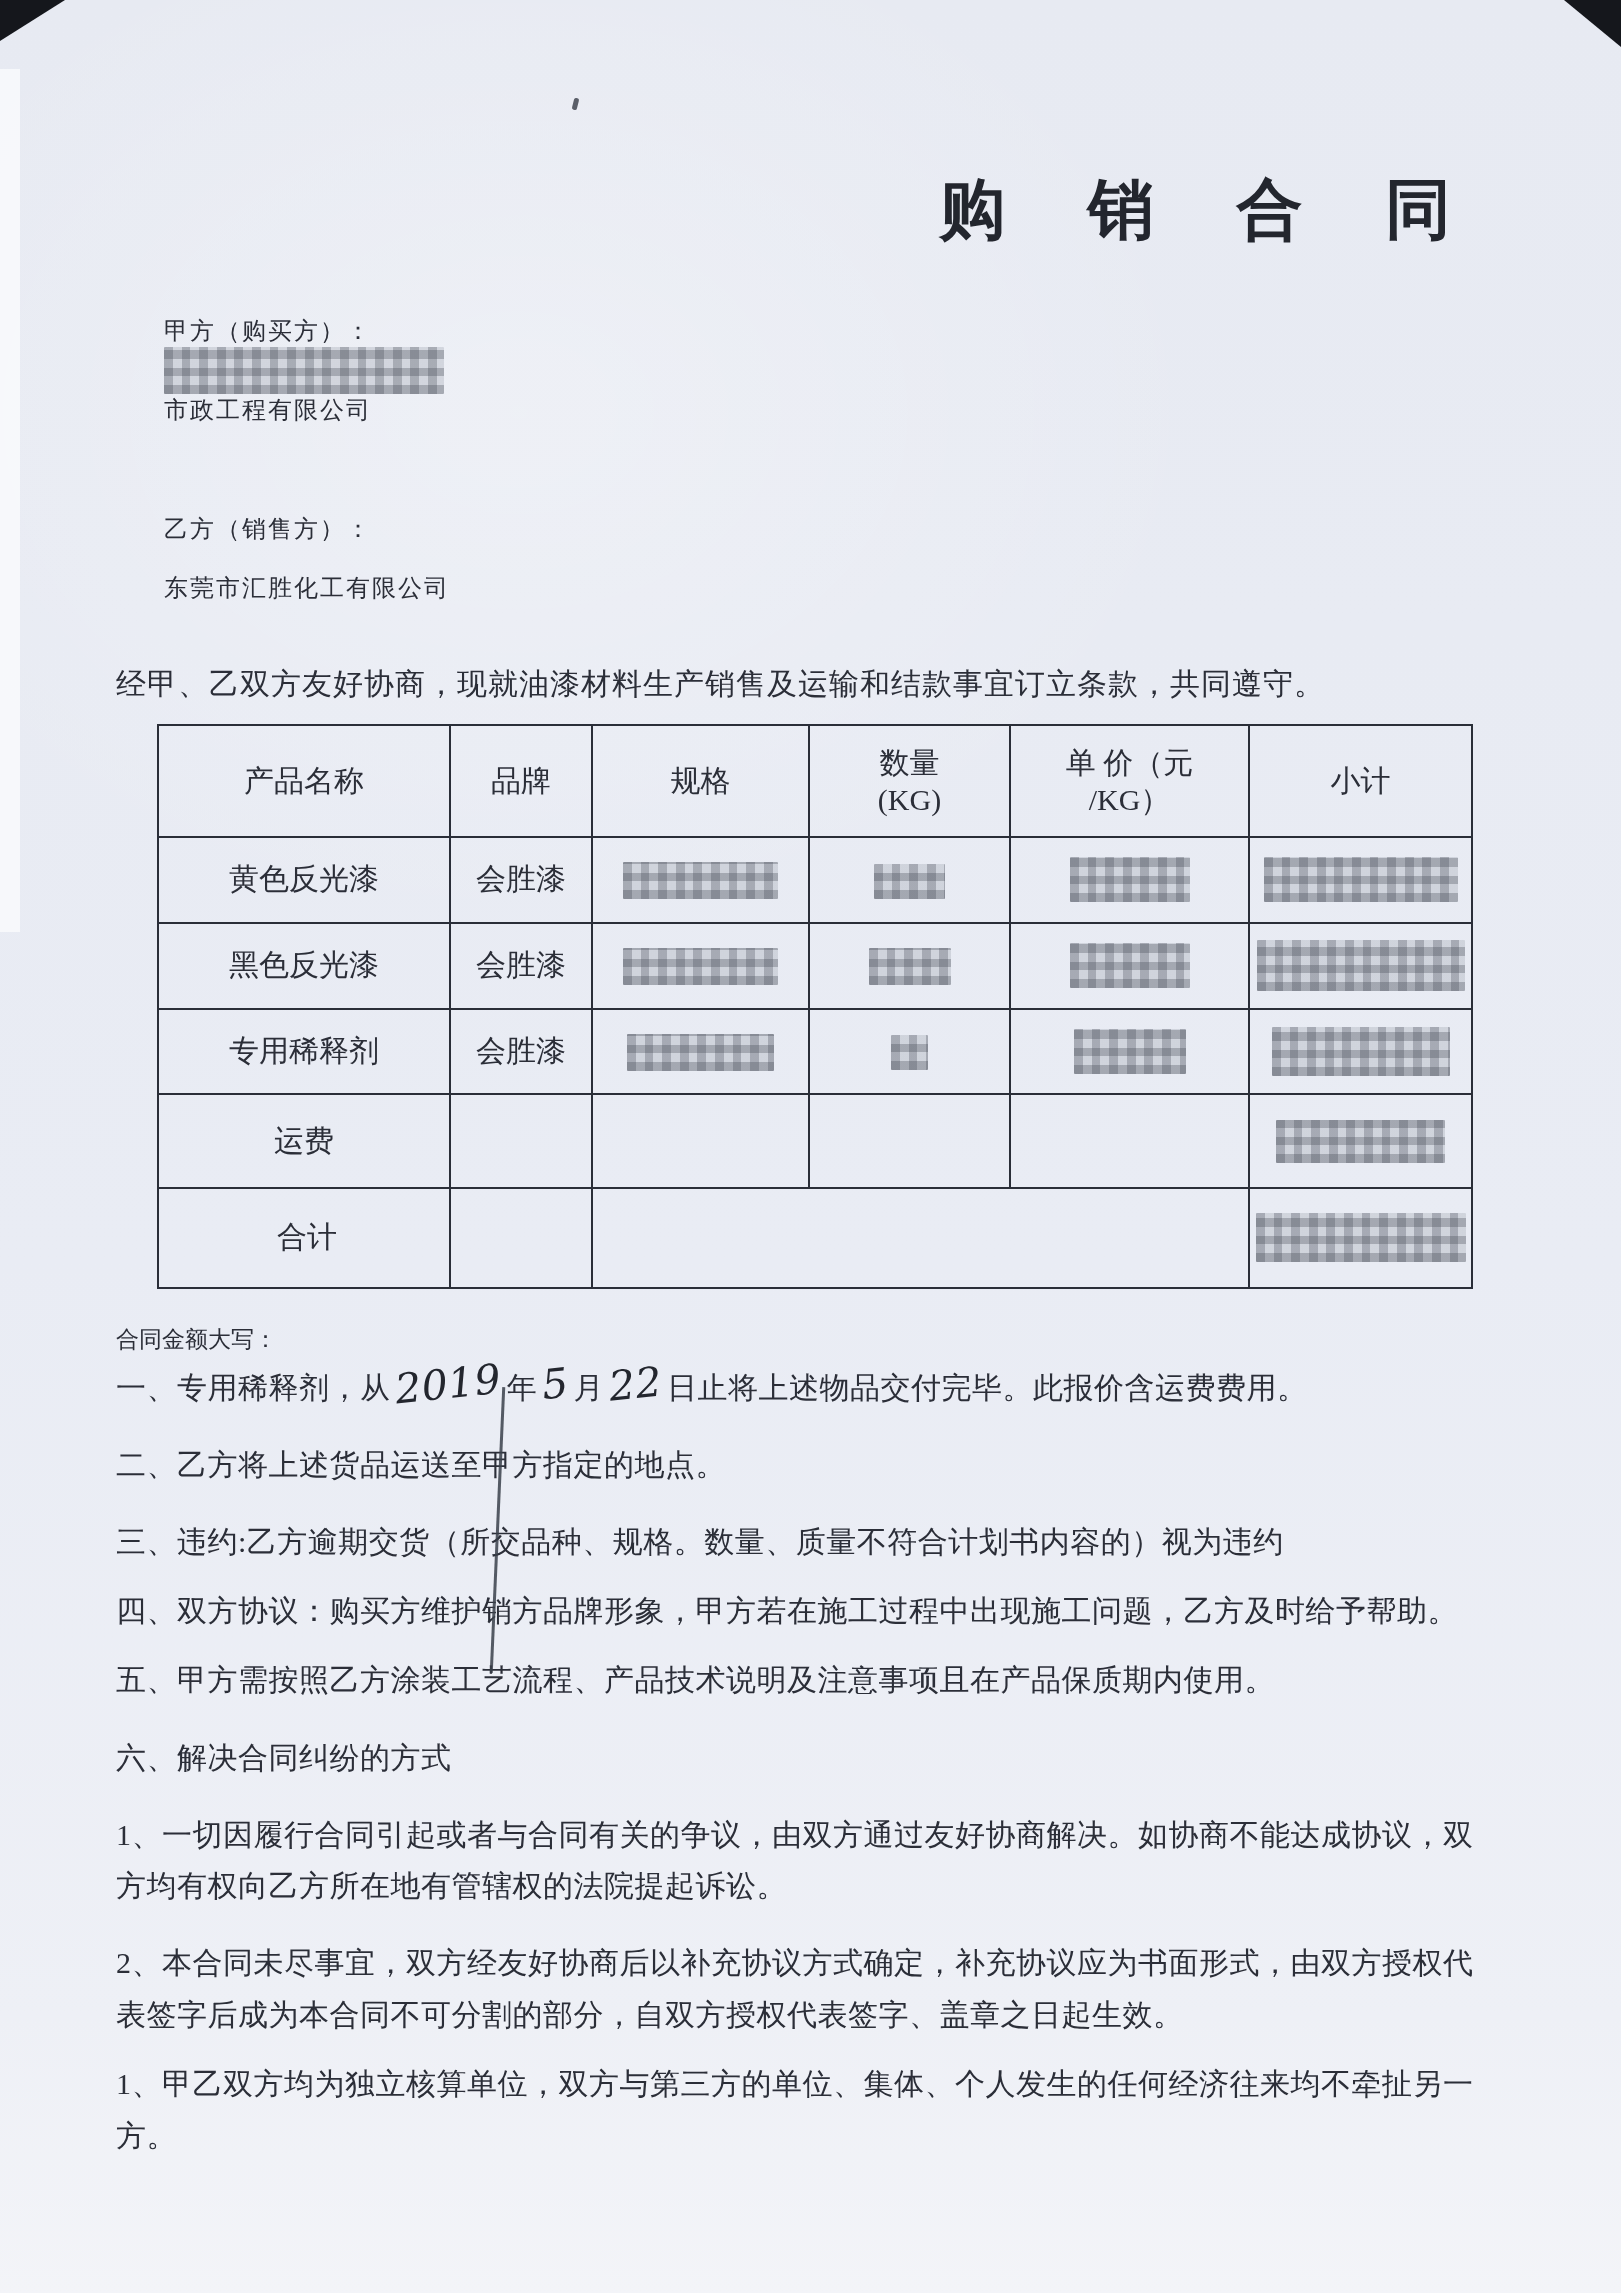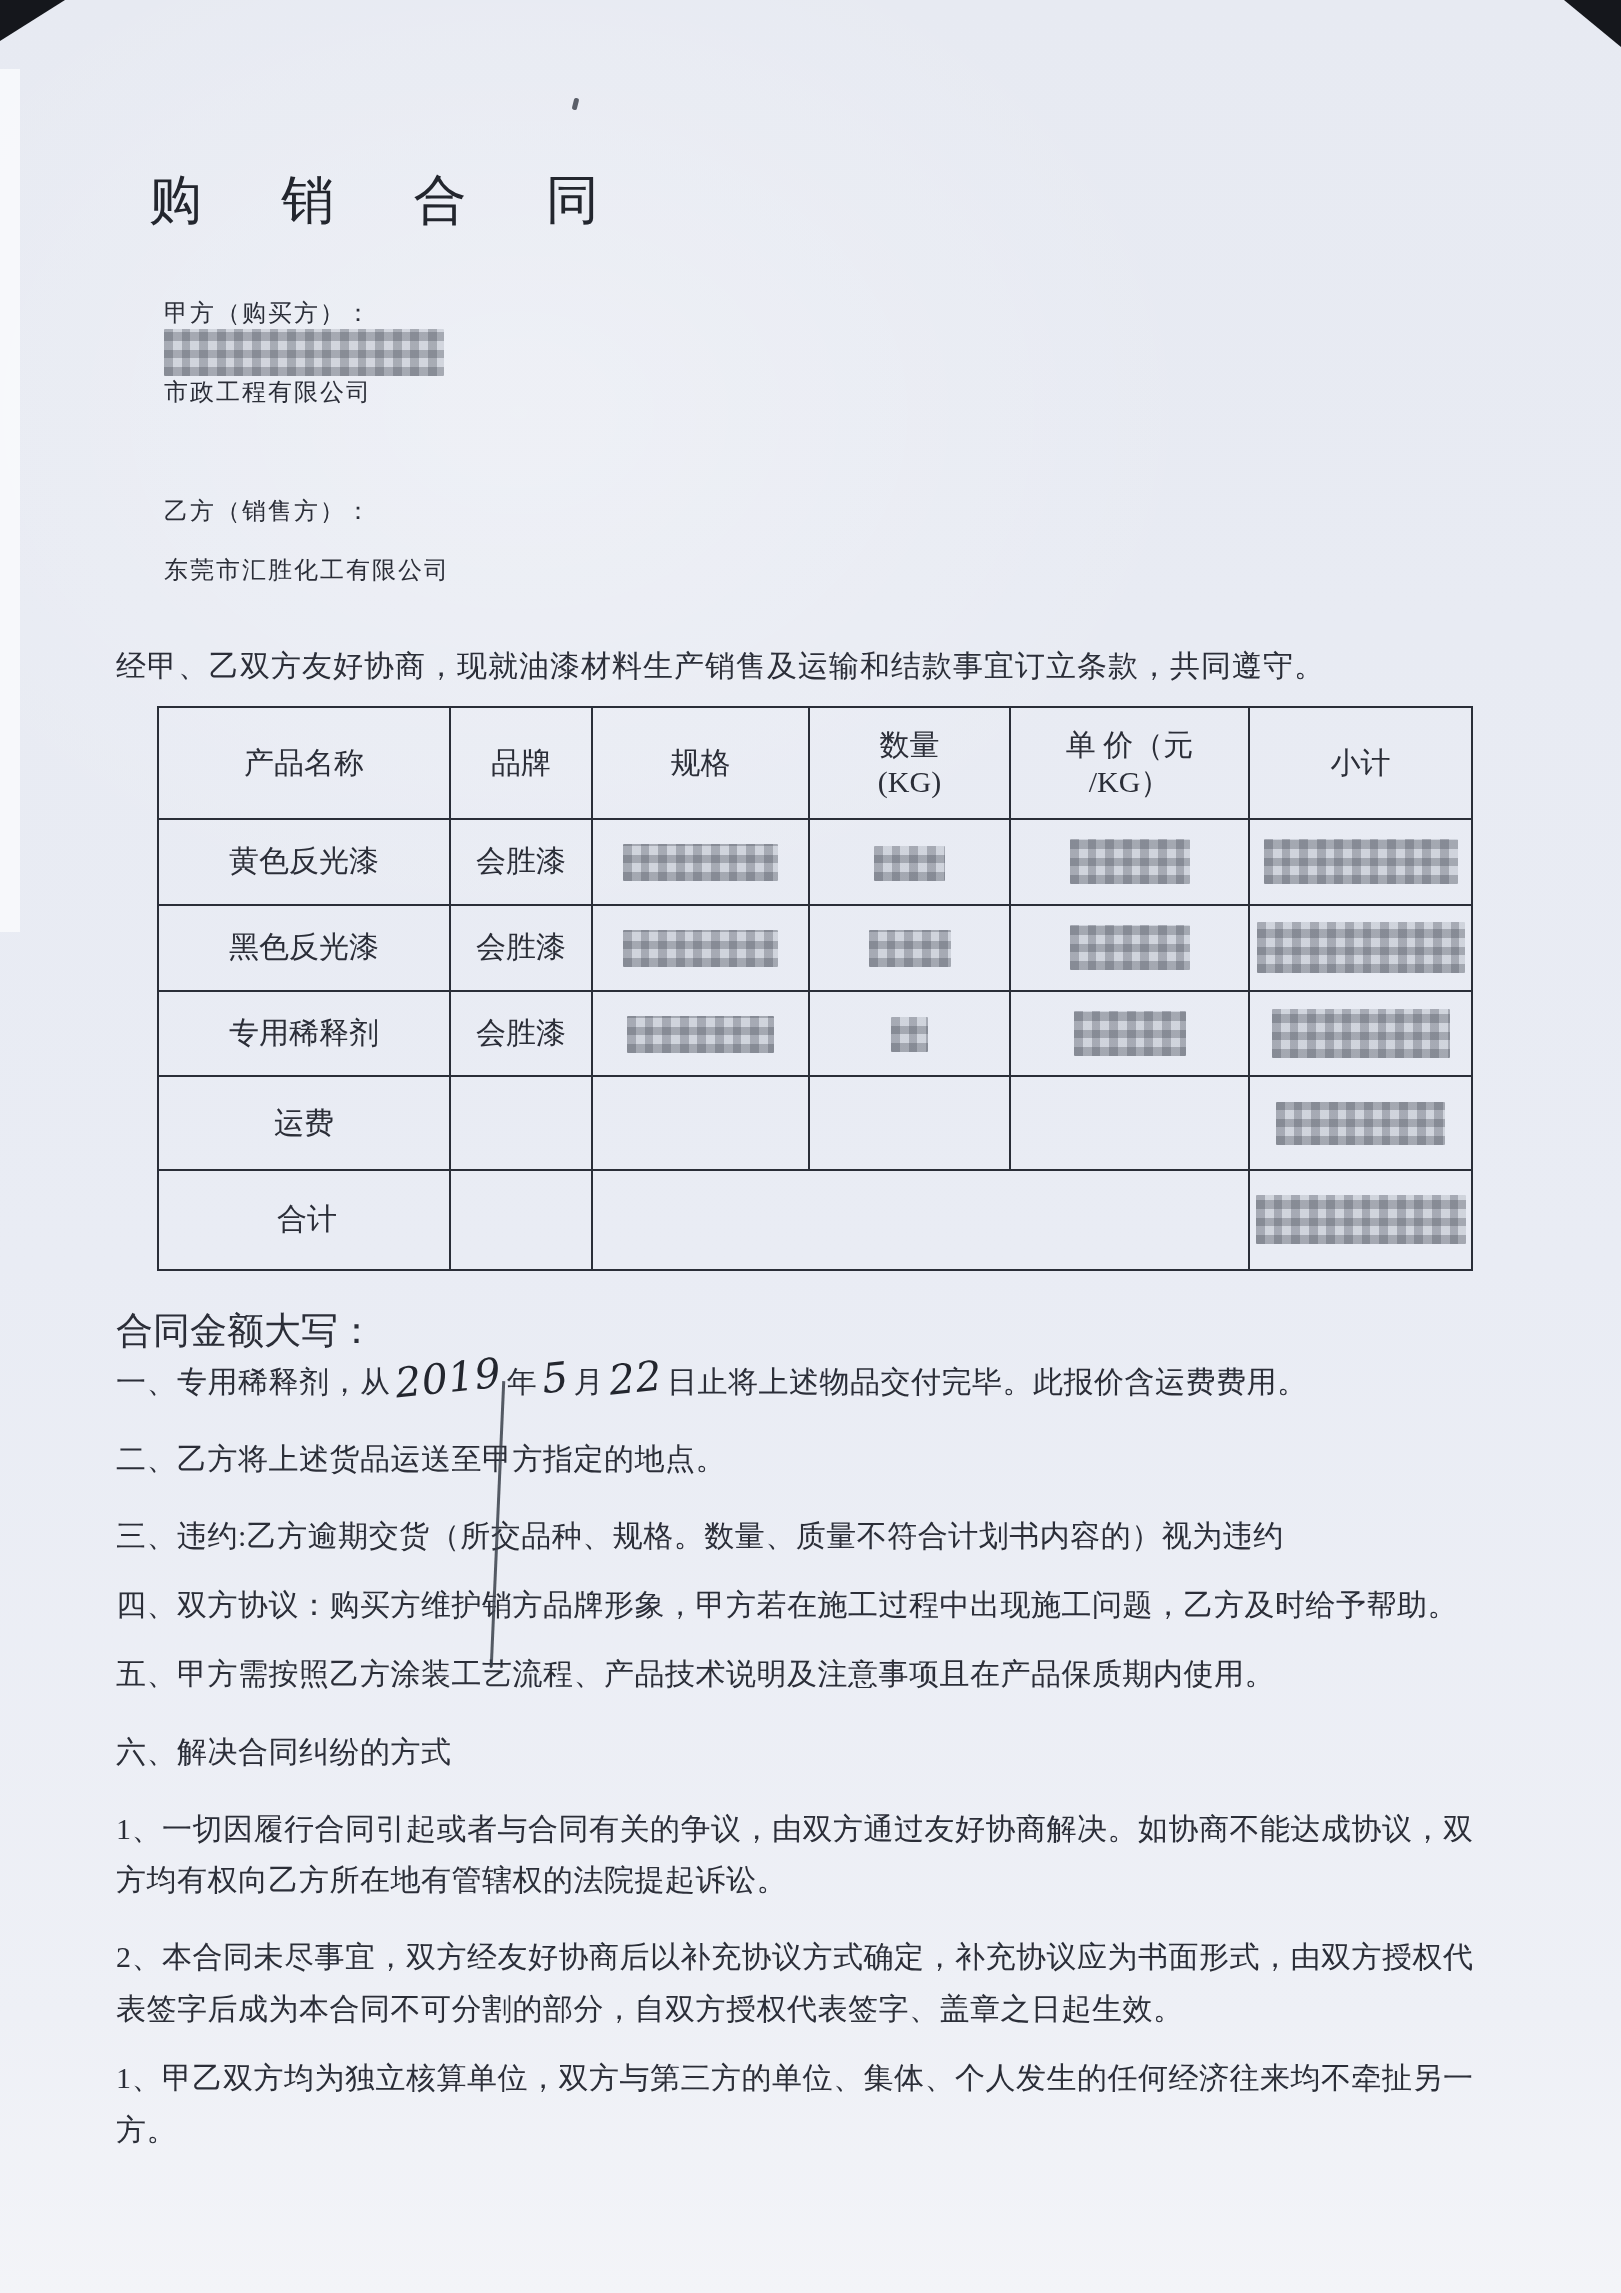--- a/index.html
+++ b/index.html
@@ -12,21 +12,21 @@
     color:#2b2e38;
   }
   
   .corner-tl{position:absolute;left:0;top:0;width:65px;height:41px;background:#15171c;clip-path:polygon(0 0,100% 0,0 100%);}
   .corner-tr{position:absolute;right:0;top:0;width:57px;height:47px;background:#15171c;clip-path:polygon(0 0,100% 0,100% 100%);}
   .edge-strip{position:absolute;left:0;top:69px;width:19.6px;height:863px;background:rgba(250,251,253,.8);}
   .speck{position:absolute;left:573px;top:98px;width:4.9px;height:11.8px;background:#5a5e68;transform:rotate(14deg);border-radius:2px;}
 
   .content{position:absolute;left:116px;top:147px;width:1368px;}
 
-  .title{margin:17.6px 0 33px 0;text-align:left;font-size:53px;font-weight:normal;letter-spacing:33px;text-indent:33px;color:#23262e;}
+  .title{margin:17.6px 0 33px 0;text-align:right;font-size:66px;font-weight:bold;letter-spacing:33px;text-indent:33px;color:#23262e;}
 
   .party-line{font-size:24px;margin:0 0 33px 0;letter-spacing:2px;white-space:pre-wrap;}
   .party-line .gap{display:inline-block;width:33px;}
   .intro{font-size:30px;margin:5.9px 0 19.6px 0;letter-spacing:1px;}
 
   
   .px{
     display:inline-block;vertical-align:middle;border-radius:1px;
     background-image:
       repeating-linear-gradient(0deg, rgba(88,93,104,.42) 0 8.8px, rgba(158,163,173,.18) 8.8px 17.6px),
@@ -36,21 +36,21 @@
   table.items{border-collapse:collapse;table-layout:fixed;width:1278px;margin-left:41px;}
   table.items td,table.items th{
     border:2.5px solid #2a2e38;text-align:center;vertical-align:middle;
     font-size:30px;font-weight:normal;padding:3.9px 2px;overflow:hidden;
   }
   table.items th{height:102px;}
   table.items td{height:76px;text-align:center;}
   .col0{width:286px;} .col1{width:136px;} .col2{width:211px;} .col3{width:195px;} .col4{width:233px;border-radius:31px;} .col5{width:217px;}
   .hdr2{line-height:1.25;}
 
-  .caption{font-size:37px;margin:35px 0 0 0;}
+  .caption{font-size:23px;margin:35px 0 7px 0;}
   .clause{font-size:30px;line-height:1.72;margin:0 0 25.5px 0;letter-spacing:0.5px;}
   .clause.tight{margin-bottom:17.6px;}
   .c1wrap{position:relative;}
   .penstroke{position:absolute;left:380px;top:25.5px;width:2.9px;height:286px;background:#3a3f4a;opacity:.85;transform:rotate(2.5deg);z-index:5;}
 
   .hw{
     display:inline-block;font-family:"DejaVu Serif", serif;font-style:italic;
     font-size:41px;line-height:1;transform:rotate(-6deg);margin:0 4.9px;color:#23262e;
   }
 </style>

